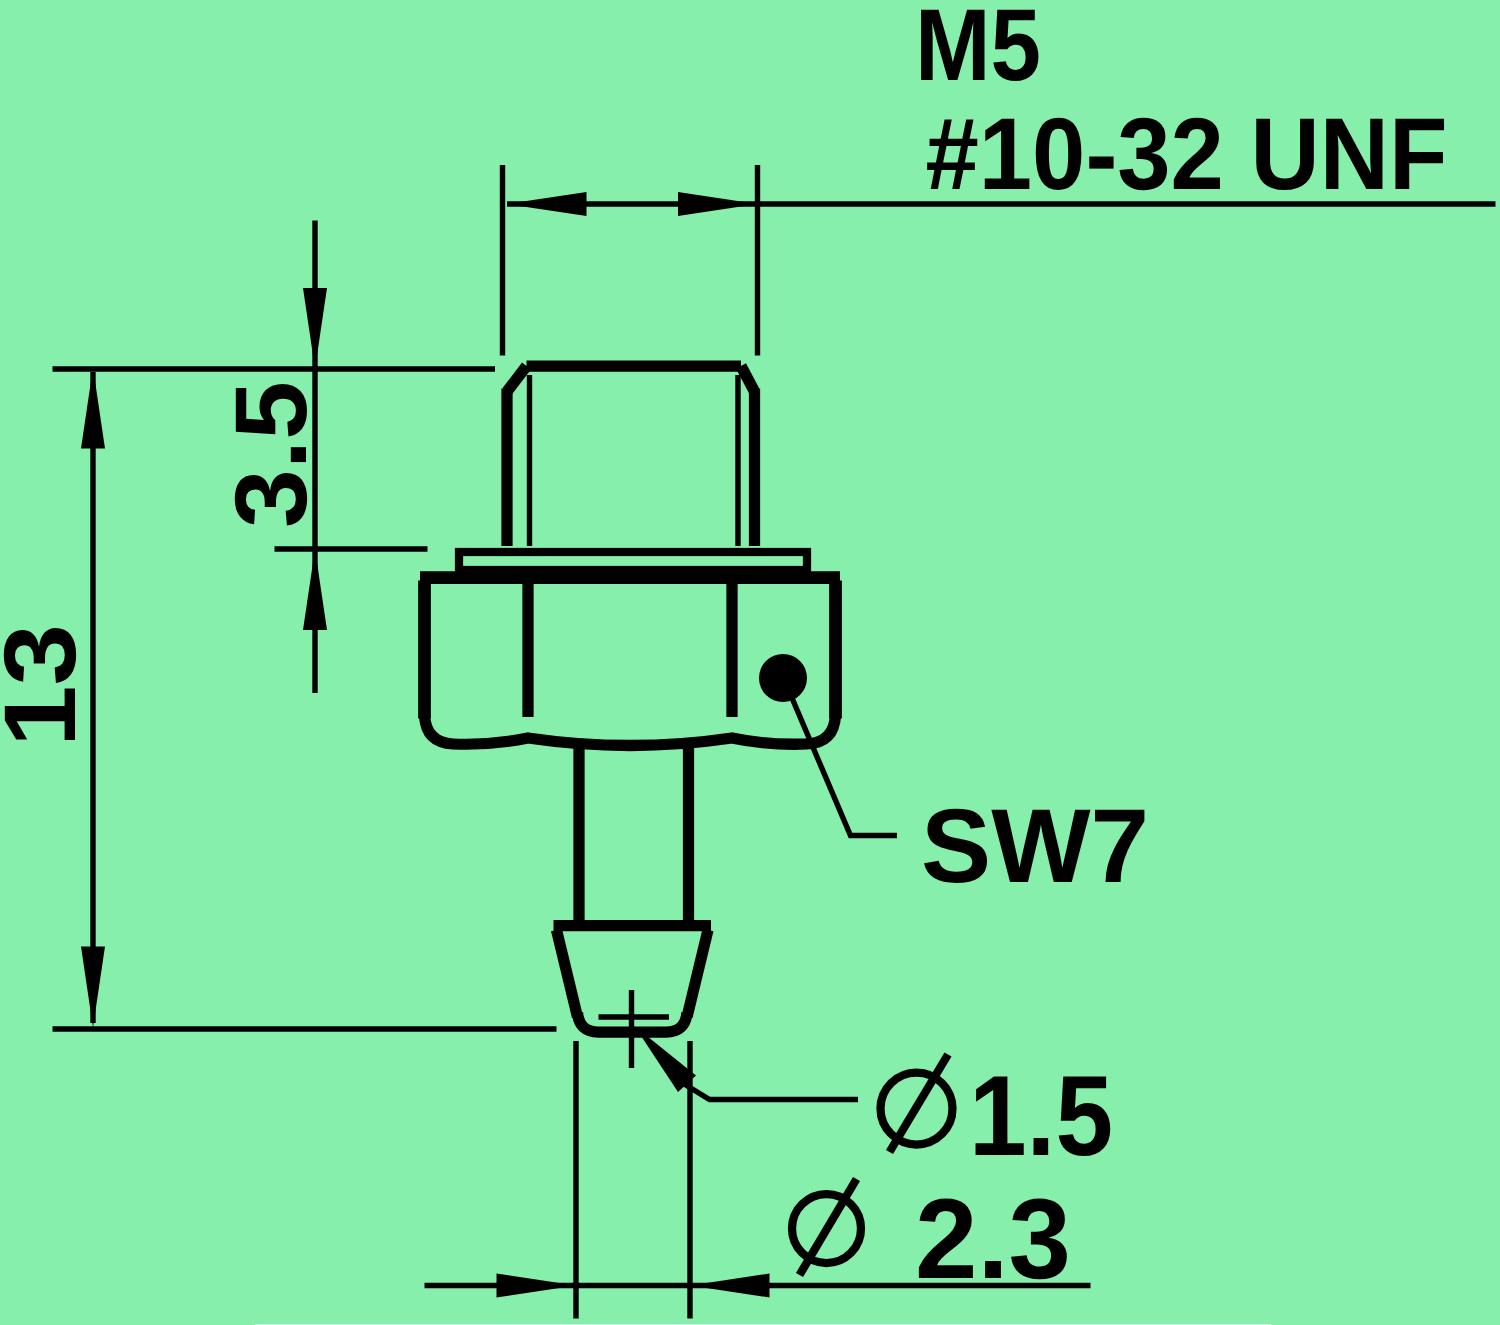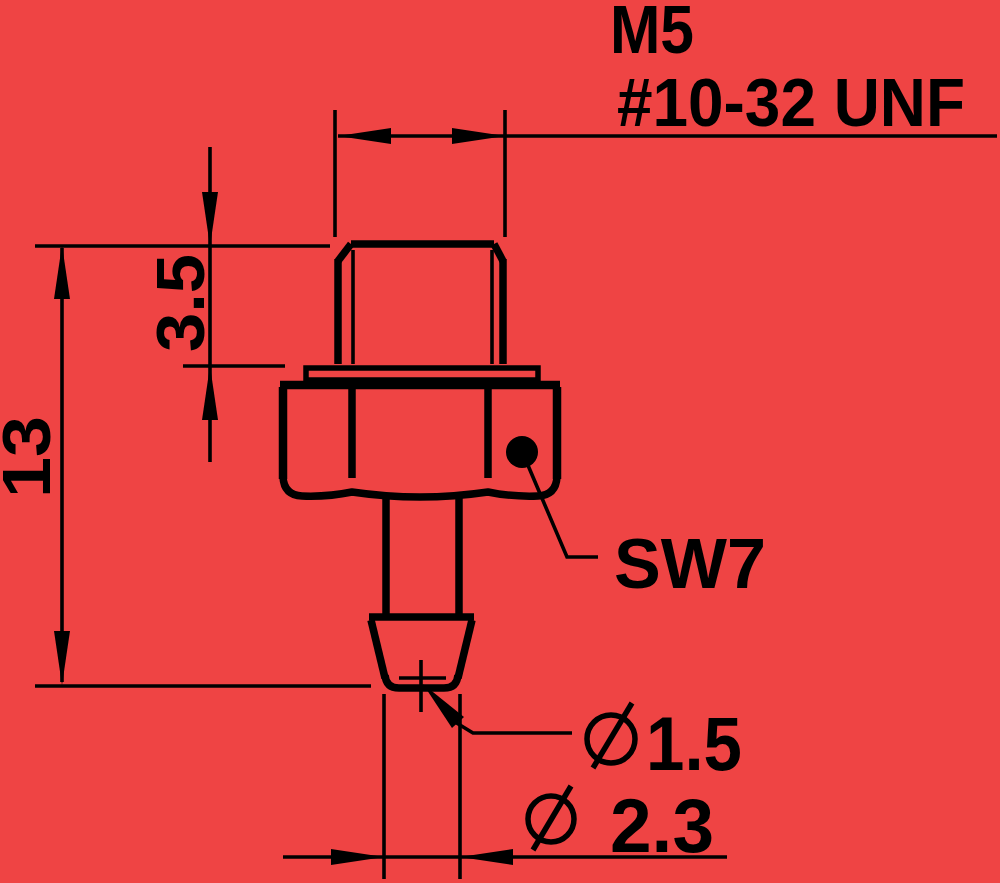--- a/index.html
+++ b/index.html
@@ -4,21 +4,21 @@
 <style>
   html, body {
     margin: 0;
     padding: 0;
     background: #ffffff;
   }
   .page {
     position: relative;
     width: 1000px;
     height: 883px;
-    background: #ef4444;
+    background: #86efac;
     overflow: hidden;
   }
   svg { display: block; }
   .thin  { stroke: #000; stroke-width: 3.6; fill: none; stroke-linecap: butt; }
   .mid   { stroke: #000; stroke-width: 5.5; fill: none; }
   .thick { stroke: #000; stroke-width: 7.5; fill: none; stroke-linejoin: miter; }
   .xthick{ stroke: #000; stroke-width: 8.5; fill: none; stroke-linejoin: miter; }
   .arrow { fill: #000; stroke: none; }
   .dim-text {
     font-family: "Liberation Sans", "DejaVu Sans", sans-serif;

